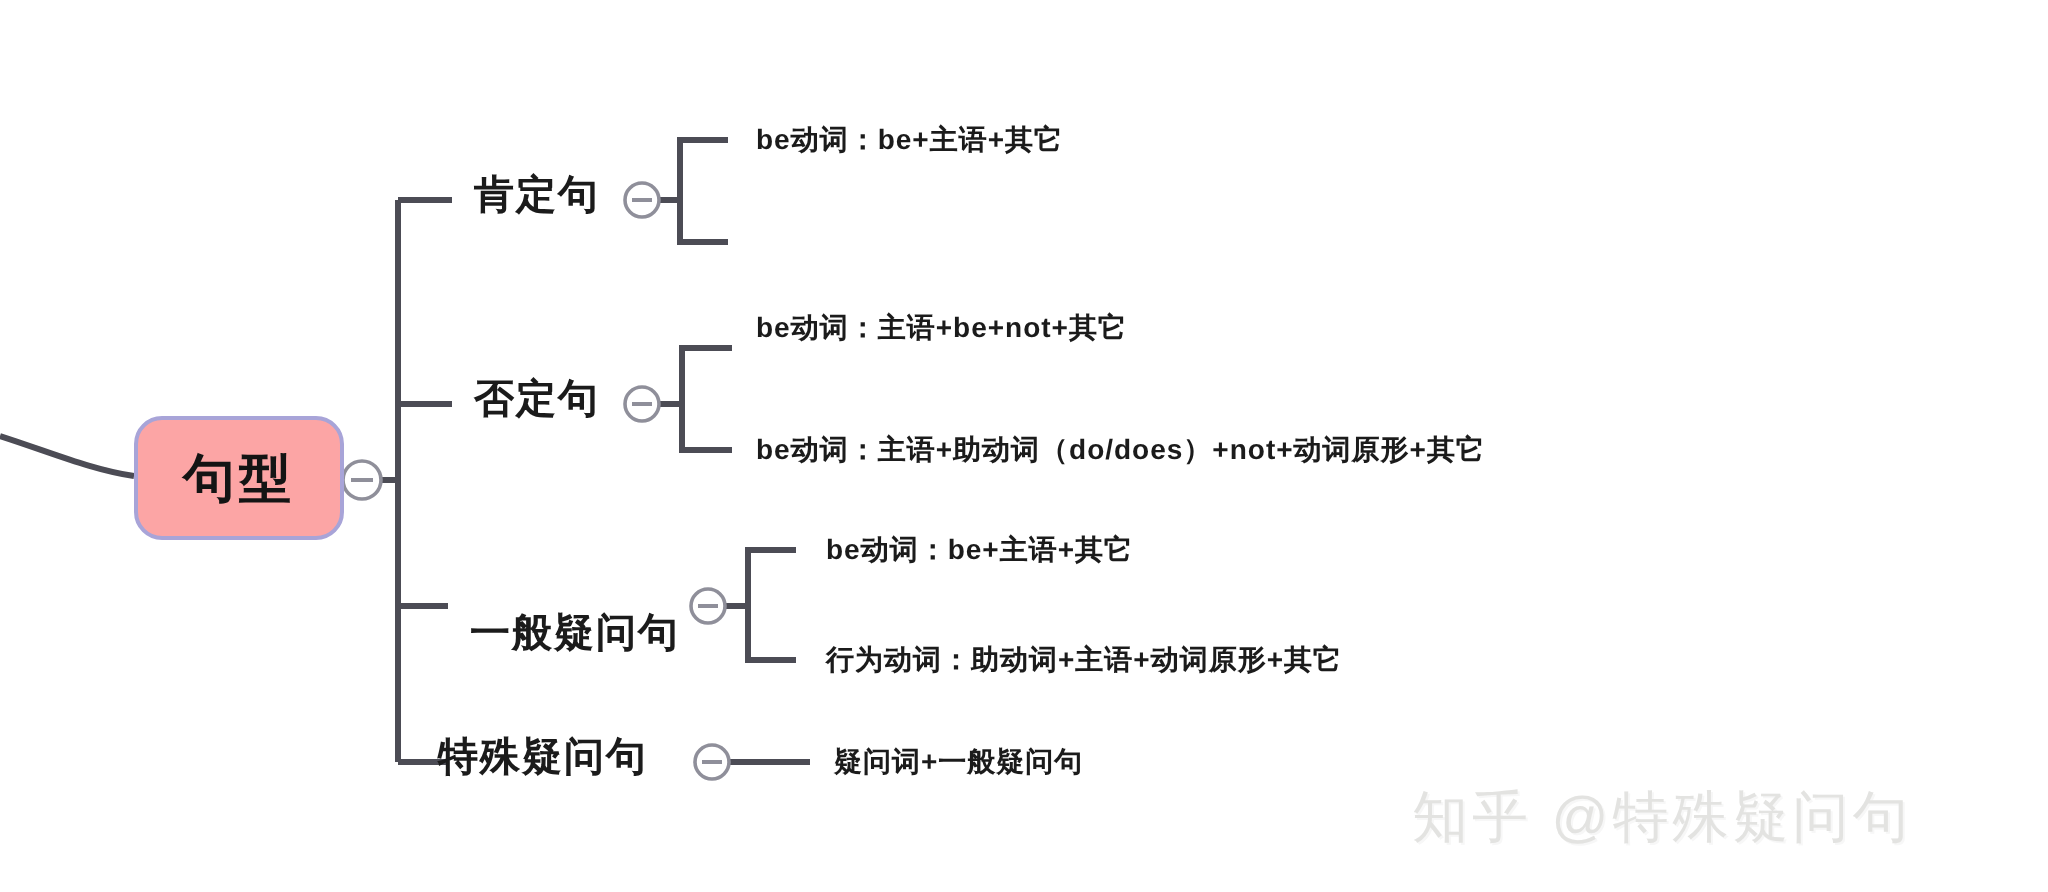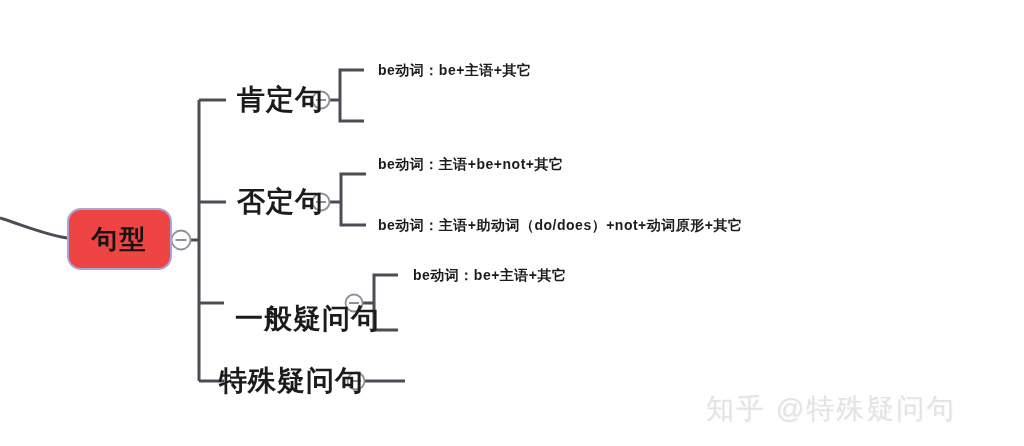--- a/index.html
+++ b/index.html
@@ -21,21 +21,21 @@
     top: 0;
     width: 1024px;
     height: 446px;
   }
   .root-node {
     position: absolute;
     left: 67px;
     top: 208px;
     width: 101px;
     height: 58px;
-    background: #ef4444;
+    background: #fca5a5;
     border: 2px solid #a8a4d8;
     border-radius: 14px;
     display: flex;
     align-items: center;
     justify-content: center;
   }
   .root-node .root-label {
     font-size: 26px;
     font-weight: 700;
     color: #141414;
@@ -43,21 +43,21 @@
     white-space: nowrap;
   }
   .node-label {
     position: absolute;
     transform: translateY(-50%);
     font-weight: 700;
     color: #1b1b1b;
     white-space: nowrap;
     line-height: 1.2;
   }
-  .branch-label { font-size: 28px; letter-spacing: 1px; }
+  .branch-label { font-size: 20px; letter-spacing: 1px; font-family: Liberation Mono, monospace; }
   .child-label  { font-size: 14px; letter-spacing: 0.5px; }
   .watermark {
     position: absolute;
     left: 706px;
     top: 390px;
     font-size: 28px;
     font-weight: 400;
     color: #e3e3e1;
     text-shadow: 1px 1px 0 #f7f7f7;
     white-space: nowrap;
@@ -116,18 +116,20 @@
 
   <div class="node-label branch-label" style="left:237px; top:100px">肯定句</div>
   <div class="node-label child-label" style="left:378px; top:70px">be动词：be+主语+其它</div>
 
   <div class="node-label branch-label" style="left:237px; top:202px">否定句</div>
   <div class="node-label child-label" style="left:378px; top:164px">be动词：主语+be+not+其它</div>
   <div class="node-label child-label" style="left:378px; top:225px">be动词：主语+助动词（do/does）+not+动词原形+其它</div>
 
   <div class="node-label branch-label" style="left:235px; top:319px">一般疑问句</div>
   <div class="node-label child-label" style="left:413px; top:275px">be动词：be+主语+其它</div>
+  <div class="node-label child-label" style="left:413px; top:330px">行为动词：助动词+主语+动词原形+其它</div>
 
   <div class="node-label branch-label" style="left:219px; top:381px">特殊疑问句</div>
+  <div class="node-label child-label" style="left:417px; top:381px">疑问词+一般疑问句</div>
 
   <div class="watermark">知乎 @特殊疑问句</div>
 
 </div>
 
 </body></html>

